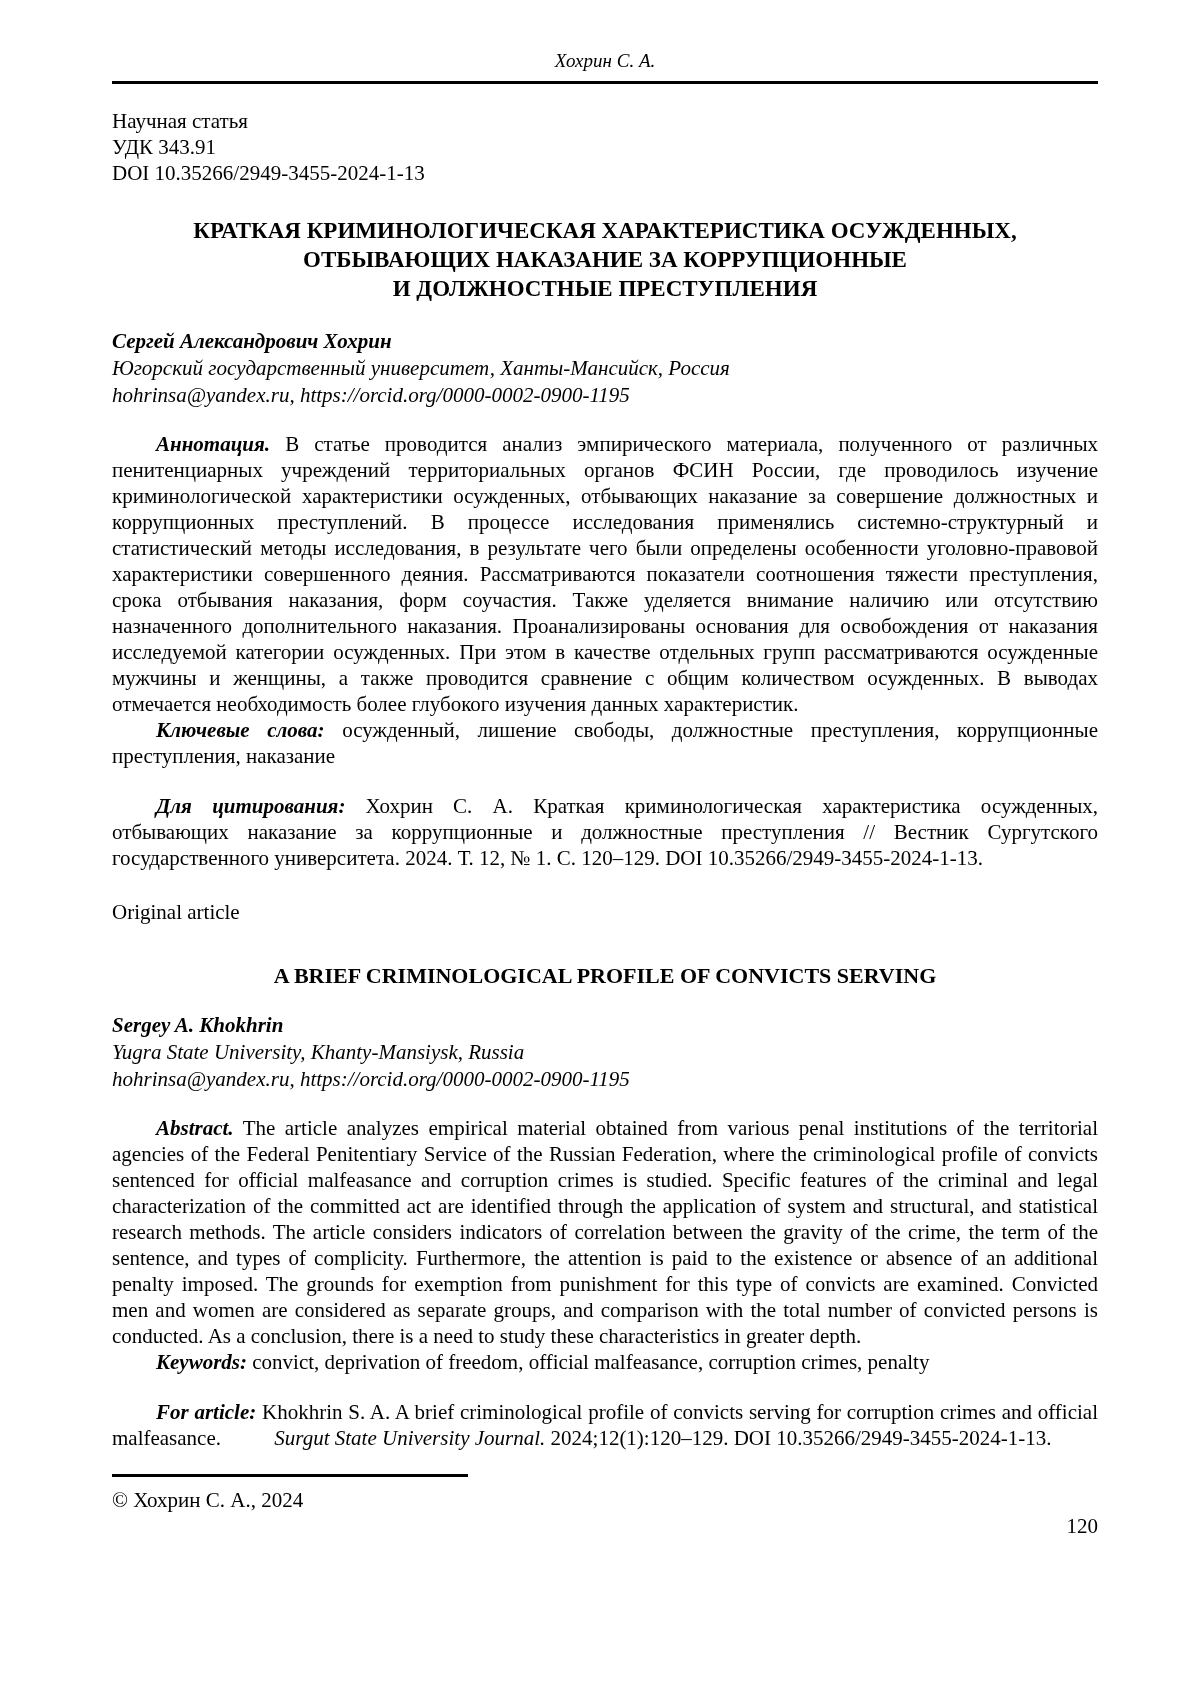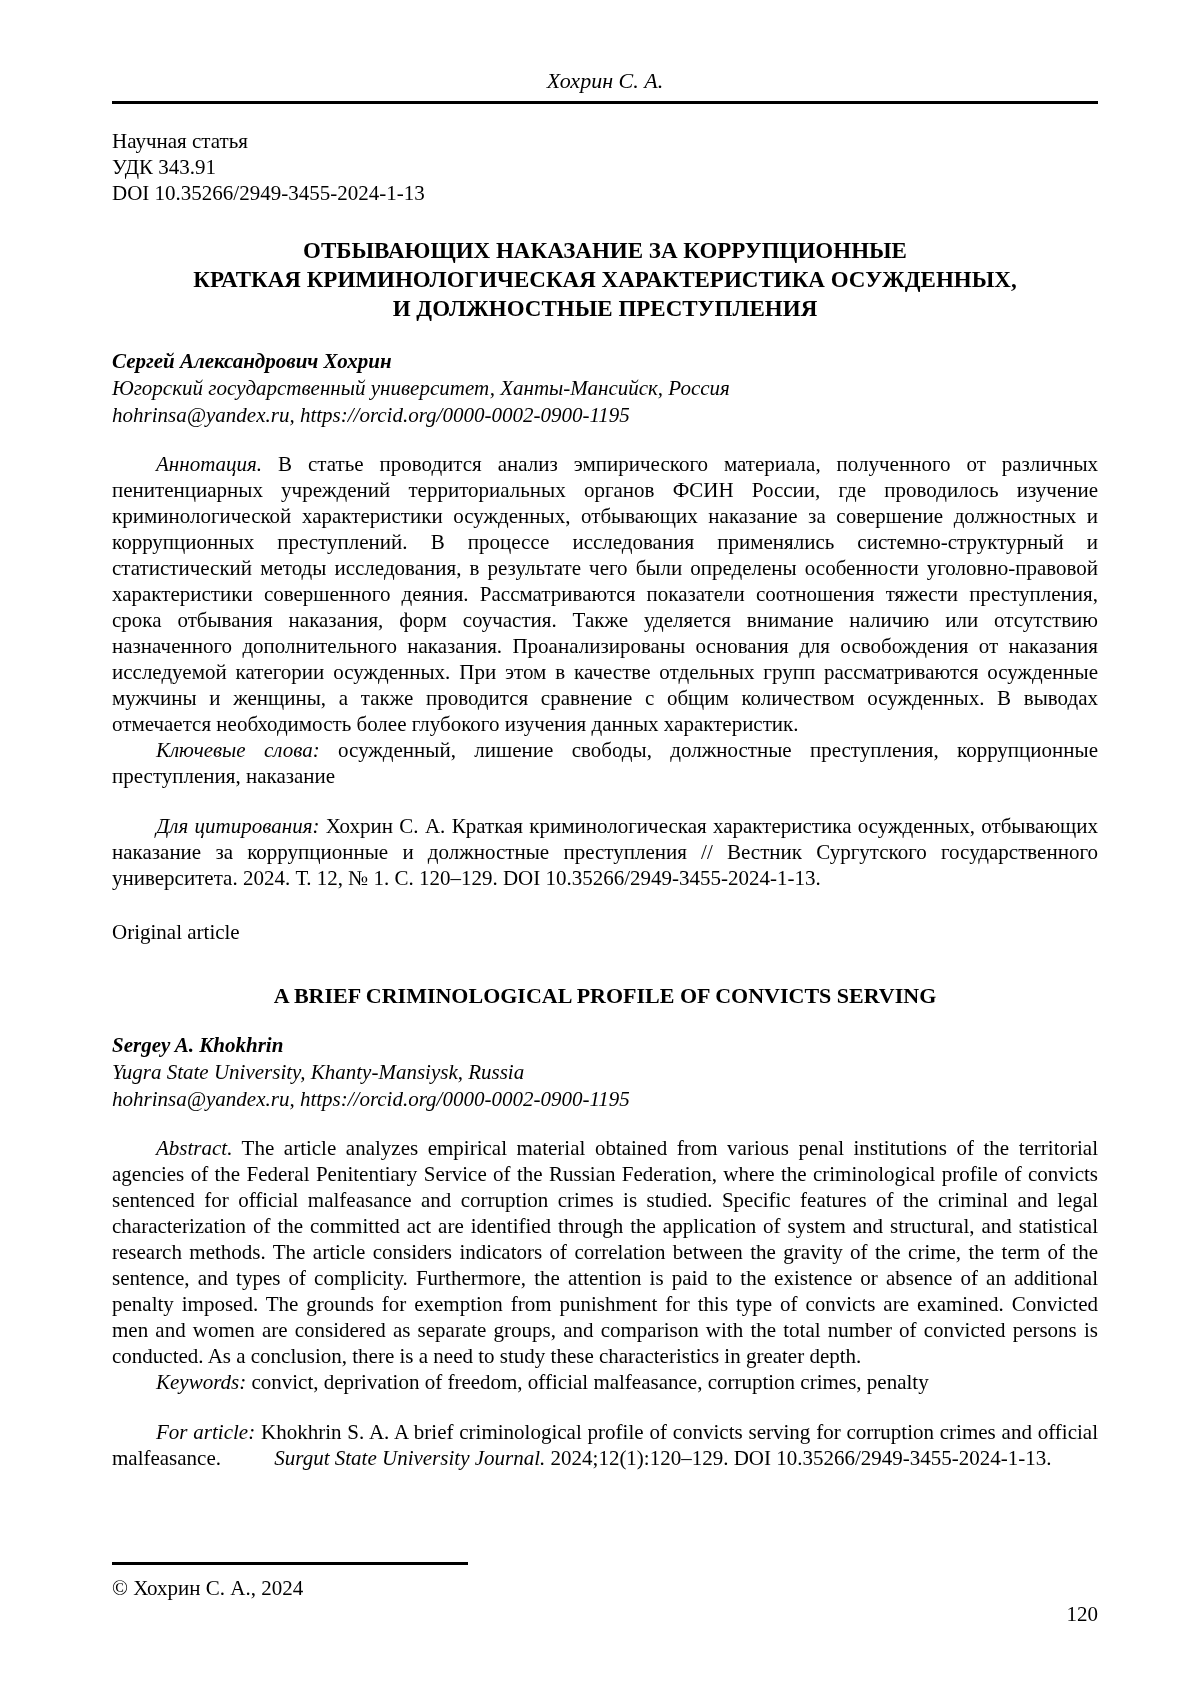--- a/index.html
+++ b/index.html
@@ -11,24 +11,24 @@
     background: #ffffff;
     color: #000000;
     font-family: "Liberation Serif", "DejaVu Serif", serif;
     font-size: 21px;
     line-height: 26px;
     overflow: hidden;
   }
   .content { width: 986px; margin-left: 112px; }
 
   .running-header {
-    padding-top: 68px;
+    padding-top: 48px;
     text-align: center;
     font-style: italic;
-    font-size: 22px;
+    font-size: 19px;
     line-height: 26px;
   }
   .header-rule { margin-top: 7px; height: 3px; background: #000000; }
 
   .meta-block { margin-top: 24px; }
 
   .title-ru {
     margin-top: 30px;
     text-align: center;
     font-weight: 700;
@@ -38,41 +38,41 @@
 
   .authors-block { margin-top: 25px; font-style: italic; line-height: 27px; }
   .authors-block .author-name { font-weight: 700; }
 
   .para {
     text-align: justify;
     text-indent: 44px;
     hyphens: auto;
     -webkit-hyphens: auto;
   }
-  .label { font-weight: 400; font-style: italic; margin-top: 16px; }
+  .label { font-weight: 700; font-style: italic; margin-top: 16px; }
 
   .abstract-group-ru { margin-top: 22px; }
   .citation-ru { margin-top: 24px; }
 
   .article-type-en { margin-top: 28px; }
 
   .title-en {
     margin-top: 36px;
     text-align: center;
     font-weight: 700;
     font-size: 22px;
     line-height: 29px;
   }
 
   .authors-en { margin-top: 22px; }
   .abstract-group-en { margin-top: 22px; }
   .citation-en { margin-top: 24px; }
   .journal-italic { font-style: italic; margin-left: 48px; }
 
-  .footer { position: absolute; left: 112px; right: 102px; top: 1562px; }
+  .footer { position: absolute; left: 112px; right: 102px; top: 1474px; }
   .footer-rule { width: 356px; height: 3px; background: #000000; }
   .copyright { margin-top: 10px; line-height: 26px; }
   .page-number { text-align: right; line-height: 26px; }
 </style>
 </head>
 <body>
 
 <div class="page">
   <div class="content">
 
@@ -81,22 +81,22 @@
     </div>
     <div class="header-rule"></div>
 
     <div class="meta-block" lang="ru">
       <div>Научная статья</div>
       <div>УДК 343.91</div>
       <div>DOI 10.35266/2949-3455-2024-1-13</div>
     </div>
 
     <div class="title-ru" lang="ru">
+      <div>КРАТКАЯ КРИМИНОЛОГИЧЕСКАЯ ХАРАКТЕРИСТИКА ОСУЖДЕННЫХ,</div>
       <div>ОТБЫВАЮЩИХ НАКАЗАНИЕ ЗА КОРРУПЦИОННЫЕ</div>
-      <div>КРАТКАЯ КРИМИНОЛОГИЧЕСКАЯ ХАРАКТЕРИСТИКА ОСУЖДЕННЫХ,</div>
       <div>И ДОЛЖНОСТНЫЕ ПРЕСТУПЛЕНИЯ</div>
     </div>
 
     <div class="authors-block" lang="ru">
       <div class="author-name">Сергей Александрович Хохрин</div>
       <div>Югорский государственный университет, Ханты-Мансийск, Россия</div>
       <div>hohrinsa@yandex.ru, https://orcid.org/0000-0002-0900-1195</div>
     </div>
 
     <div class="abstract-group-ru" lang="ru">

